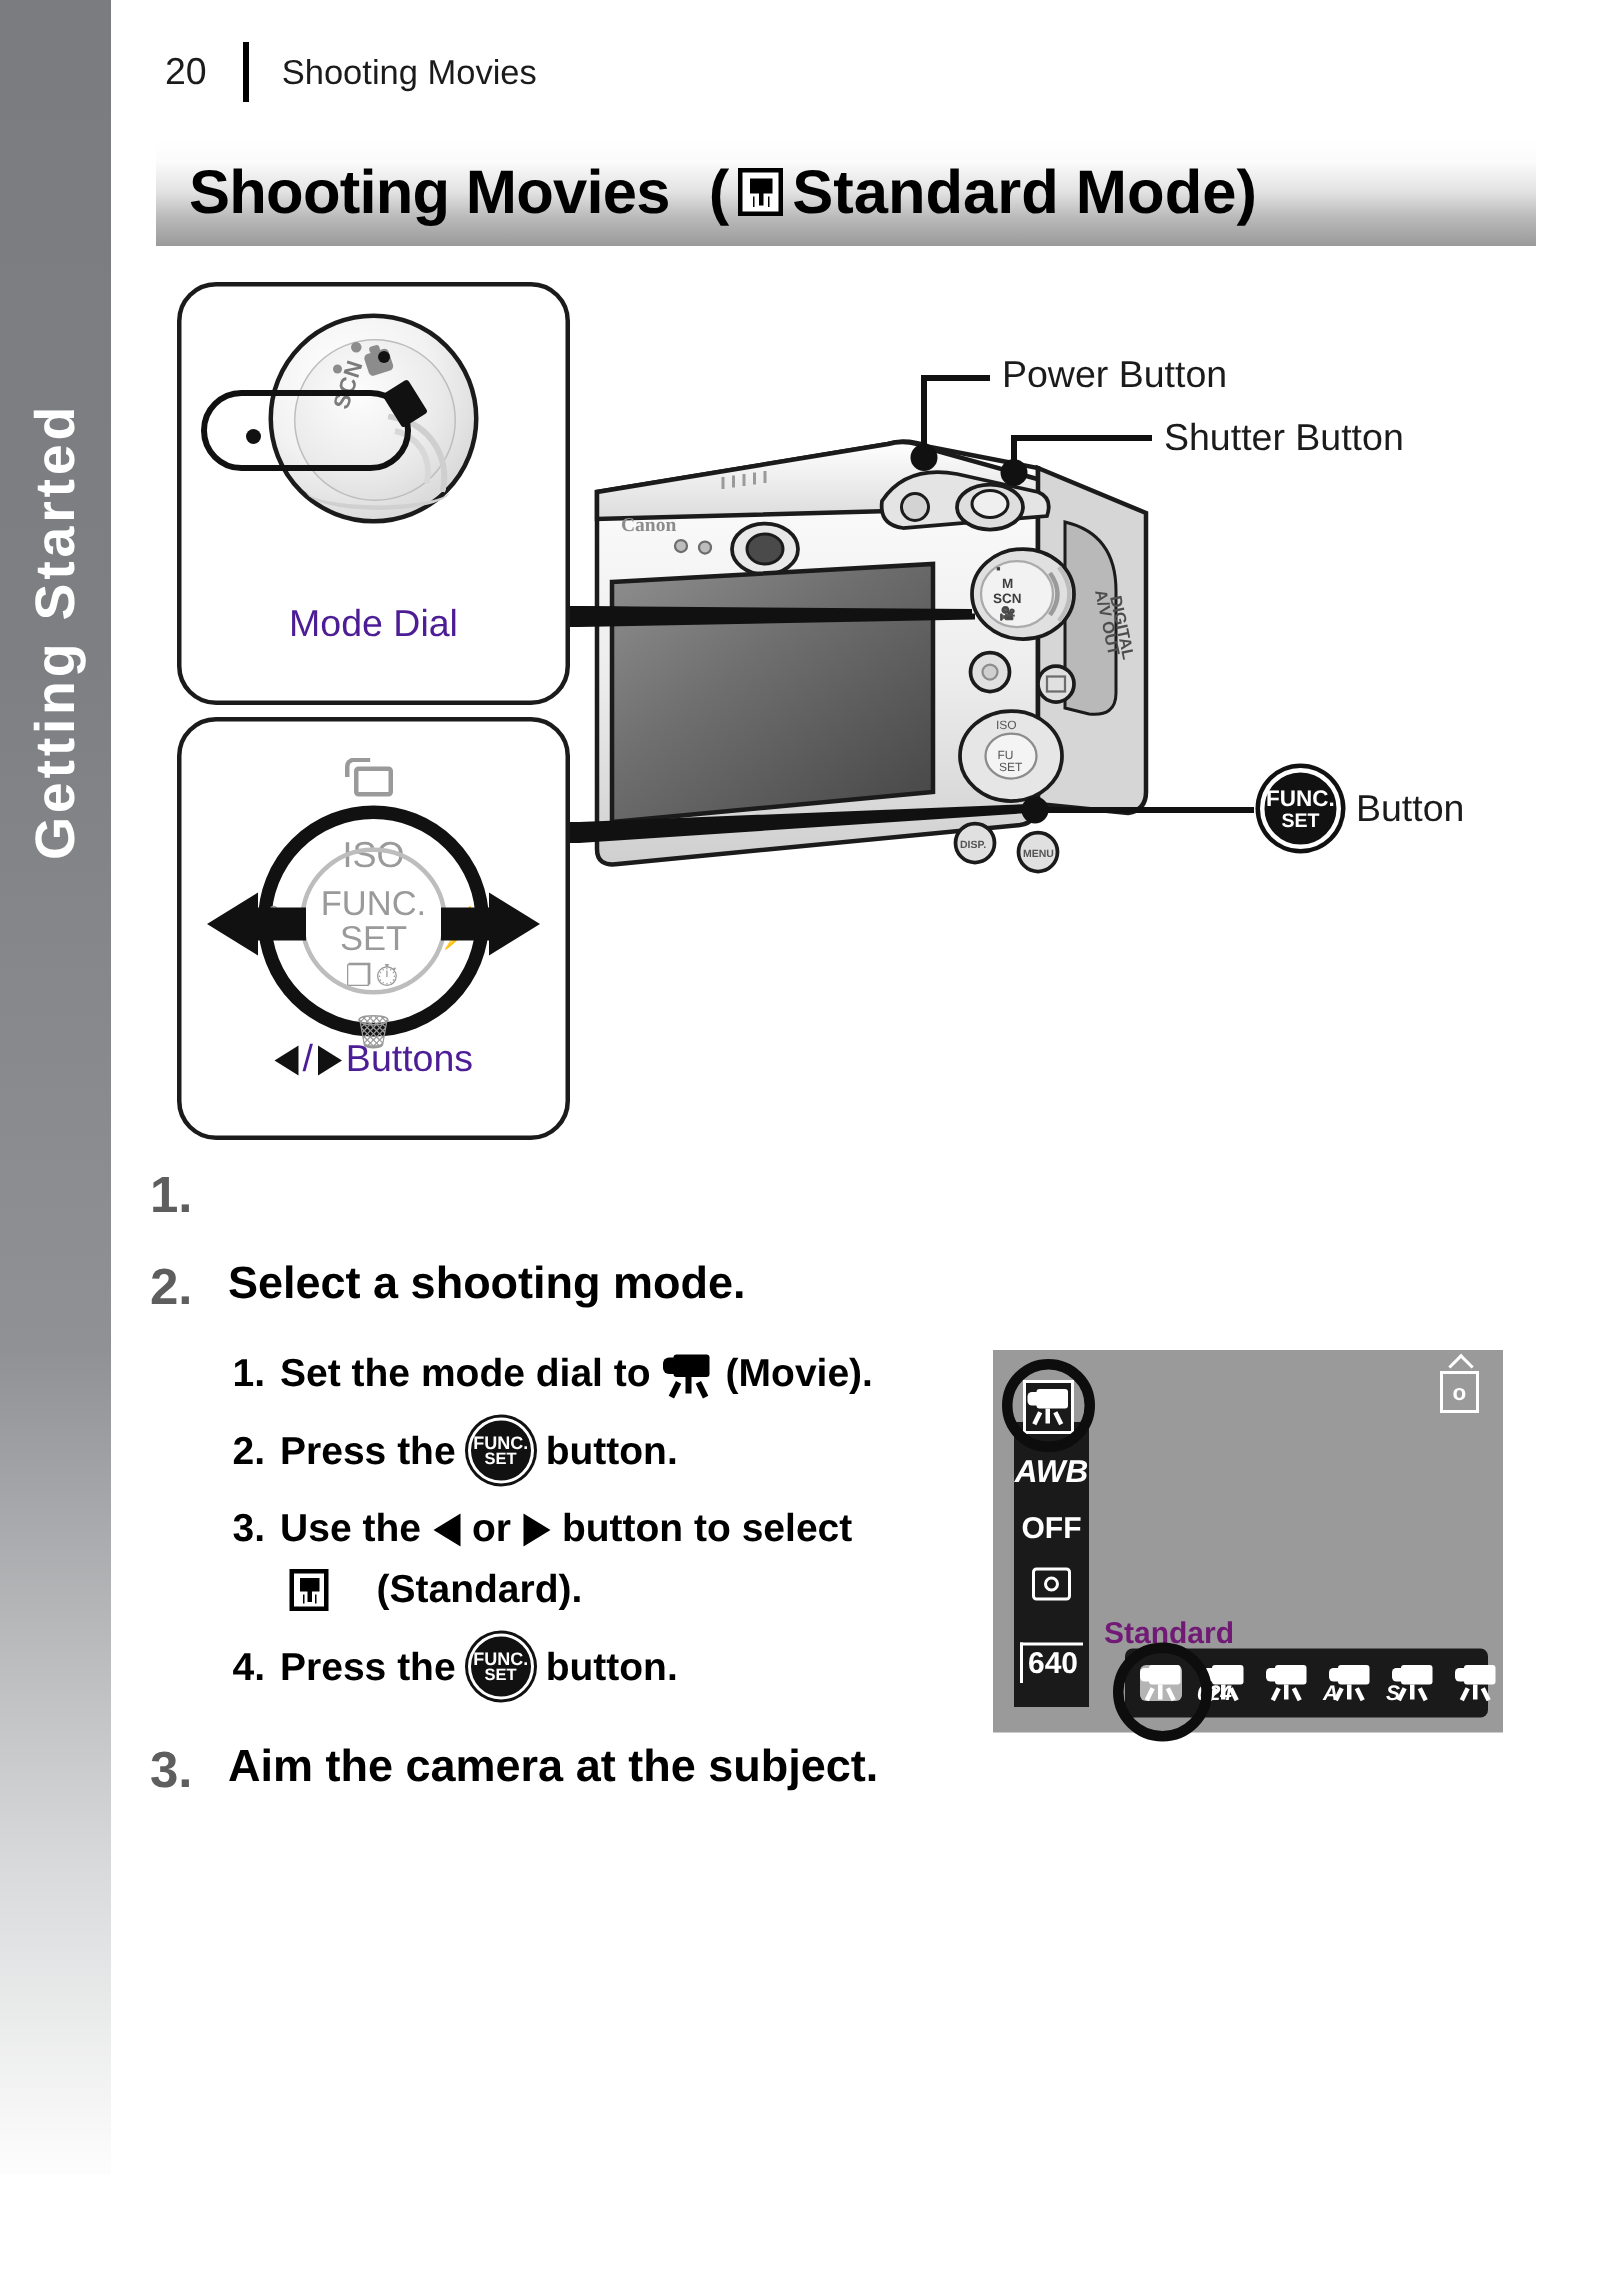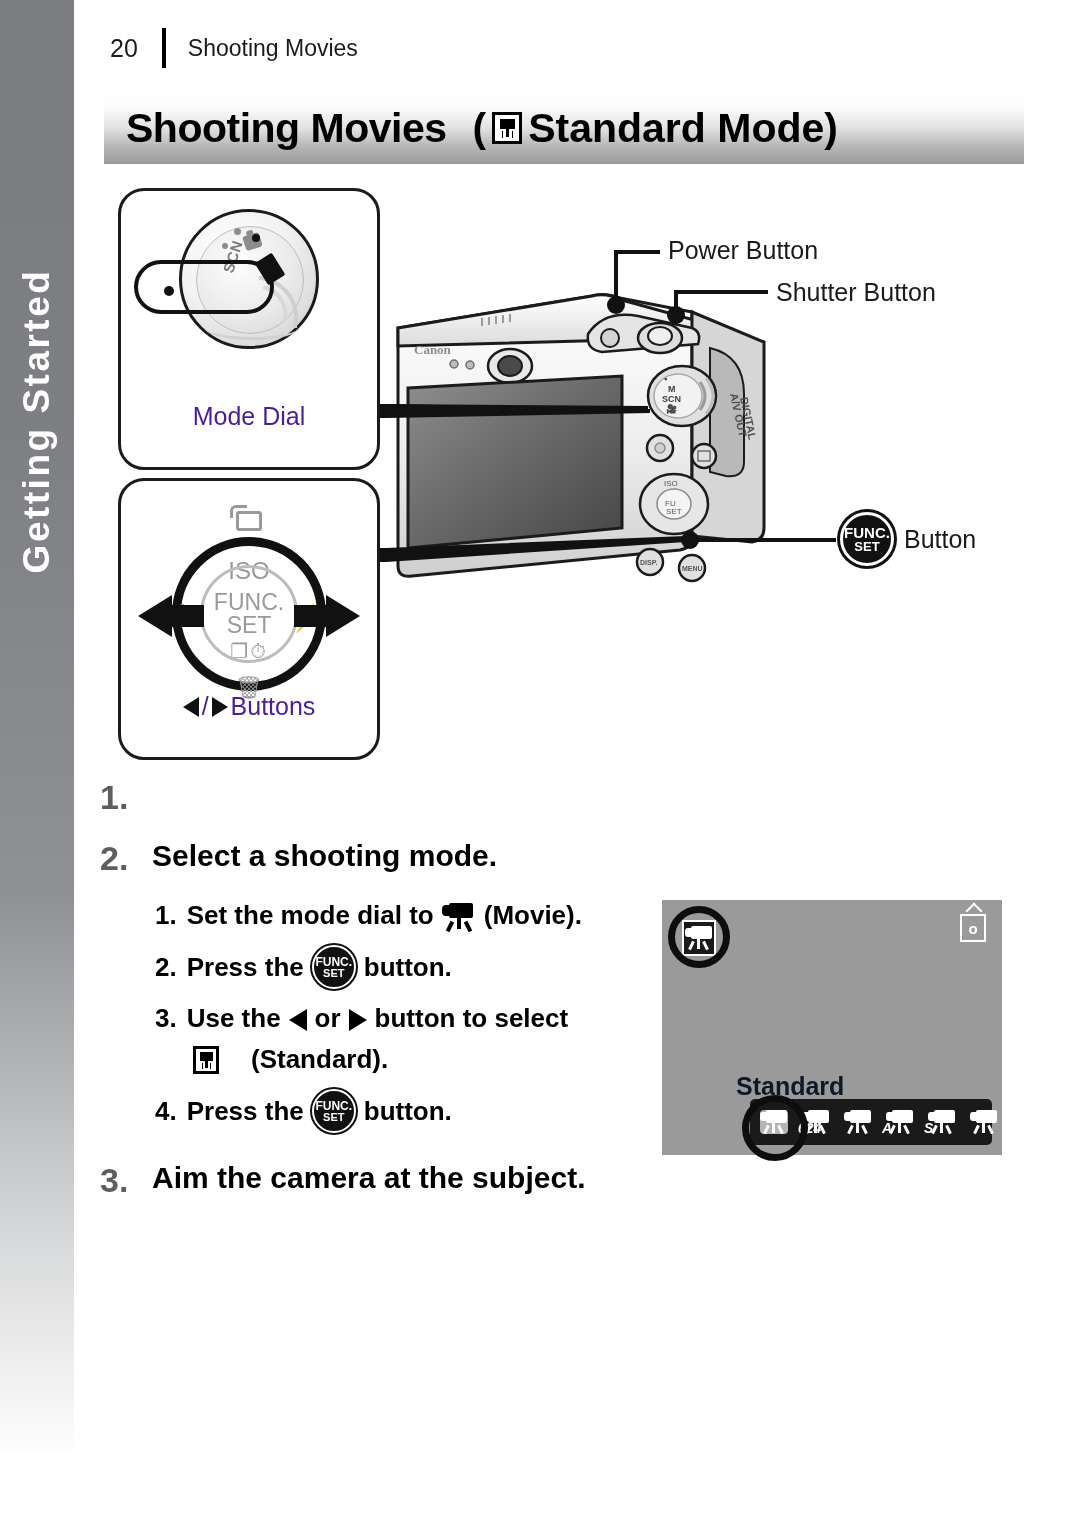--- a/index.html
+++ b/index.html
@@ -205,21 +205,21 @@
   .lcd-awb{color:#fff;font-size:21px;font-weight:bold;font-style:italic;}
   .lcd-off{color:#fff;font-size:20px;font-weight:bold;}
   .lcd-meter{width:26px;height:22px;border:2px solid #fff;border-radius:3px;display:flex;align-items:center;justify-content:center;}
   .lcd-meter i{display:block;width:10px;height:10px;border:2px solid #fff;border-radius:50%;}
   .lcd-640{position:absolute;bottom:16px;color:#fff;font-size:20px;font-weight:bold;border-top:2px solid #fff;border-left:2px solid #fff;padding:1px 3px;}
   .lcd-protect{
     position:absolute; right:16px; top:14px; width:26px;height:28px;border:2px solid #fff;
     display:flex;align-items:center;justify-content:center;color:#fff;font-size:15px;font-weight:bold;background:#9a9a9a;
   }
   .lcd-protect::before{content:"";position:absolute;top:-11px;left:6px;width:10px;height:10px;border-top:2px solid #fff;border-left:2px solid #fff;transform:rotate(45deg);}
-  .lcd-standard{position:absolute;left:74px;bottom:54px;color:#0f172a;font-size:25px;font-weight:bold;}
+  .lcd-standard{position:absolute;left:74px;bottom:54px;color:#701a75;font-size:20px;font-weight:bold;}
   .lcd-bar{
     position:absolute; left:68px; bottom:10px; right:10px; height:46px; background:#1a1a1a; border-radius:5px;
     display:flex; align-items:center; gap:14px; padding-left:10px;margin-left:20px;
   }
   .mv-ico{position:relative;width:28px;height:24px;flex:none;}
   .mv-ico .b{position:absolute;left:6px;top:0;width:21px;height:13px;background:#fff;border-radius:2px;}
   .mv-ico .l{position:absolute;left:0;top:2px;width:7px;height:9px;background:#fff;border-radius:3px 0 0 3px;}
   .mv-ico .g{position:absolute;left:12px;top:13px;width:3px;height:10px;background:#fff;}
   .mv-ico .g::before{content:"";position:absolute;left:-7px;top:2px;width:3px;height:9px;background:#fff;transform:rotate(26deg);}
   .mv-ico .g::after{content:"";position:absolute;left:7px;top:2px;width:3px;height:9px;background:#fff;transform:rotate(-26deg);}
@@ -468,20 +468,28 @@
       </div>
     </div>
 
     <div class="step-row" style="margin-top:28px;">
       <div class="step-num">3.</div>
       <div class="step-txt">Aim the camera at the subject.</div>
     </div>
   </div>
 
   <div class="lcd">
+    <div class="lcd-left">
+      <div class="lcd-awb">AWB</div>
+      <div class="lcd-off">OFF</div>
+      <div class="lcd-meter">
+          <i></i>
+        </div>
+      <div class="lcd-640">640</div>
+    </div>
     <div class="lcd-protect">o</div>
     <div class="lcd-topicon">
       <span class="mv-ico">
           <i class="b"></i>
           <i class="l"></i>
           <i class="g"></i>
         </span>
     </div>
     <div class="ring-hi" id="hi-top"></div>
     <div class="lcd-standard">Standard</div>

